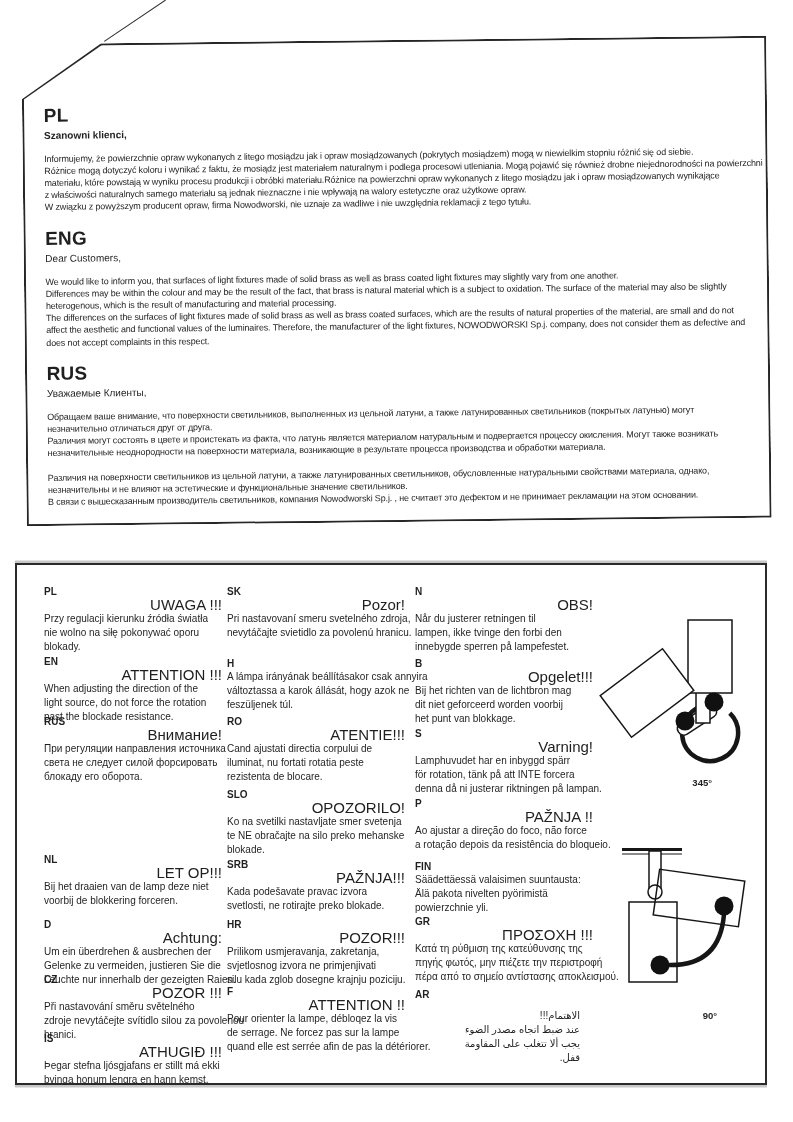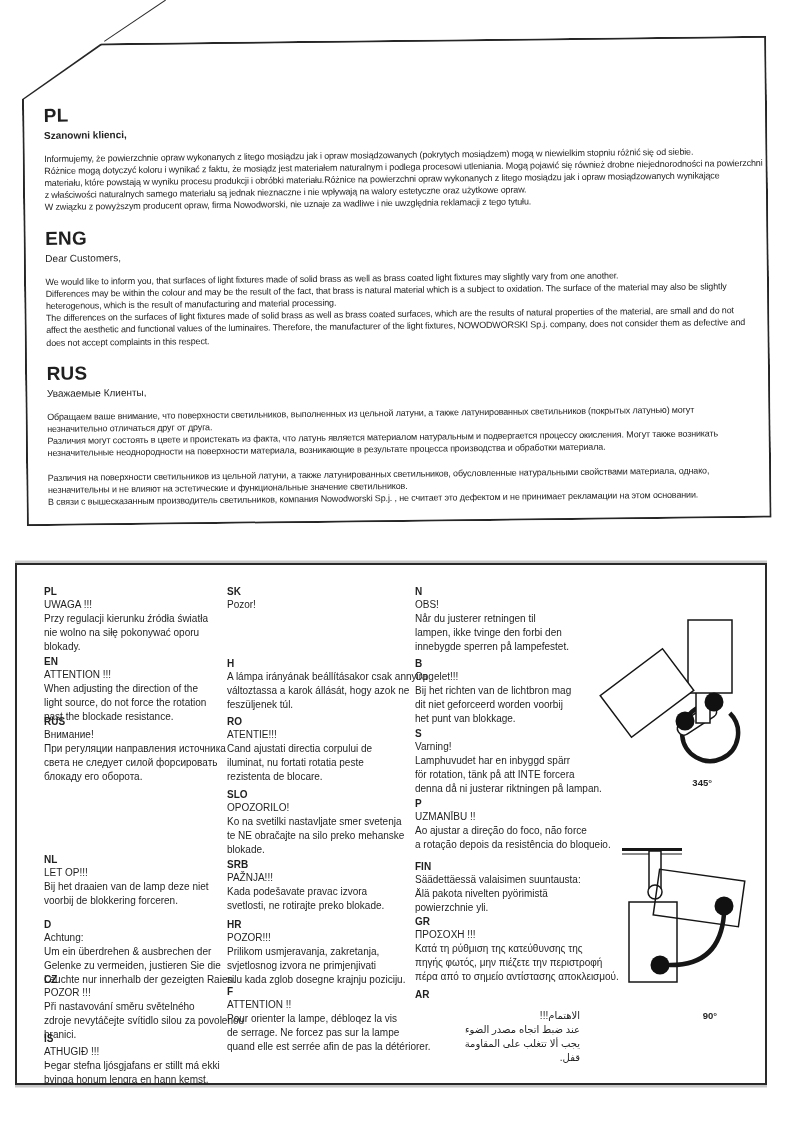--- a/index.html
+++ b/index.html
@@ -35,21 +35,21 @@
     white-space:pre;letter-spacing:-0.15px;
   }
   
   .panel2{
     position:absolute;left:15px;top:563px;width:752px;height:522px;
     border:2px solid #2a2a2a;background:#fff;box-sizing:border-box;
     box-shadow:0 -2.5px 0 rgba(130,130,130,.45),0 2.5px 0 rgba(130,130,130,.45);
   }
   .lang-block{position:absolute;width:178px;}
   .lang-code{font-size:10px;line-height:13px;font-weight:bold;white-space:pre;}
-  .lang-title{font-size:10px;line-height:13.5px;white-space:pre;}
+  .lang-title{font-size:15px;line-height:13.5px;white-space:pre;text-align:right;}
   .lang-body{font-size:10px;line-height:14px;white-space:pre;}
   .lang-body.rtl{direction:rtl;margin-top:8px;width:165px;}
   .diagram{position:absolute;}
   .diagram-label{
     position:absolute;font-size:9.5px;font-weight:bold;width:50px;text-align:right;
   }
   svg .ln{stroke:#161616;fill:none;}
   svg .fillw{fill:#ffffff;stroke:#161616;}
   svg .dot{fill:#111111;stroke:none;}
 </style>
@@ -144,20 +144,22 @@
   <div class="lang-block" style="left:27px;top:467px">
     <div class="lang-code">IS</div>
     <div class="lang-title">ATHUGIÐ !!!</div>
     <div class="lang-body">Þegar stefna ljósgjafans er stillt má ekki
 þvinga honum lengra en hann kemst.</div>
   </div>
 
   <div class="lang-block" style="left:210px;top:20px">
     <div class="lang-code">SK</div>
     <div class="lang-title">Pozor!</div>
+    <div class="lang-body">Pri nastavovaní smeru svetelného zdroja,
+nevytáčajte svietidlo za povolenú hranicu.</div>
   </div>
   <div class="lang-block" style="left:210px;top:92px">
     <div class="lang-code">H</div>
     <div class="lang-title"></div>
     <div class="lang-body">A lámpa irányának beállításakor csak annyira
 változtassa a karok állását, hogy azok ne
 feszüljenek túl.</div>
   </div>
   <div class="lang-block" style="left:210px;top:150px">
     <div class="lang-code">RO</div>
@@ -210,21 +212,21 @@
   </div>
   <div class="lang-block" style="left:398px;top:162px">
     <div class="lang-code">S</div>
     <div class="lang-title">Varning!</div>
     <div class="lang-body">Lamphuvudet har en inbyggd spärr
 för rotation, tänk på att INTE forcera
 denna då ni justerar riktningen på lampan.</div>
   </div>
   <div class="lang-block" style="left:398px;top:232px">
     <div class="lang-code">P</div>
-    <div class="lang-title">UZMANĪBU !!</div>
+    <div class="lang-title">PAŽNJA !!</div>
     <div class="lang-body">Ao ajustar a direção do foco, não force
 a rotação depois da resistência do bloqueio.</div>
   </div>
   <div class="lang-block" style="left:398px;top:295px">
     <div class="lang-code">FIN</div>
     <div class="lang-title"></div>
     <div class="lang-body">Säädettäessä valaisimen suuntausta:
 Älä pakota nivelten pyörimistä
 powierzchnie yli.</div>
   </div>

